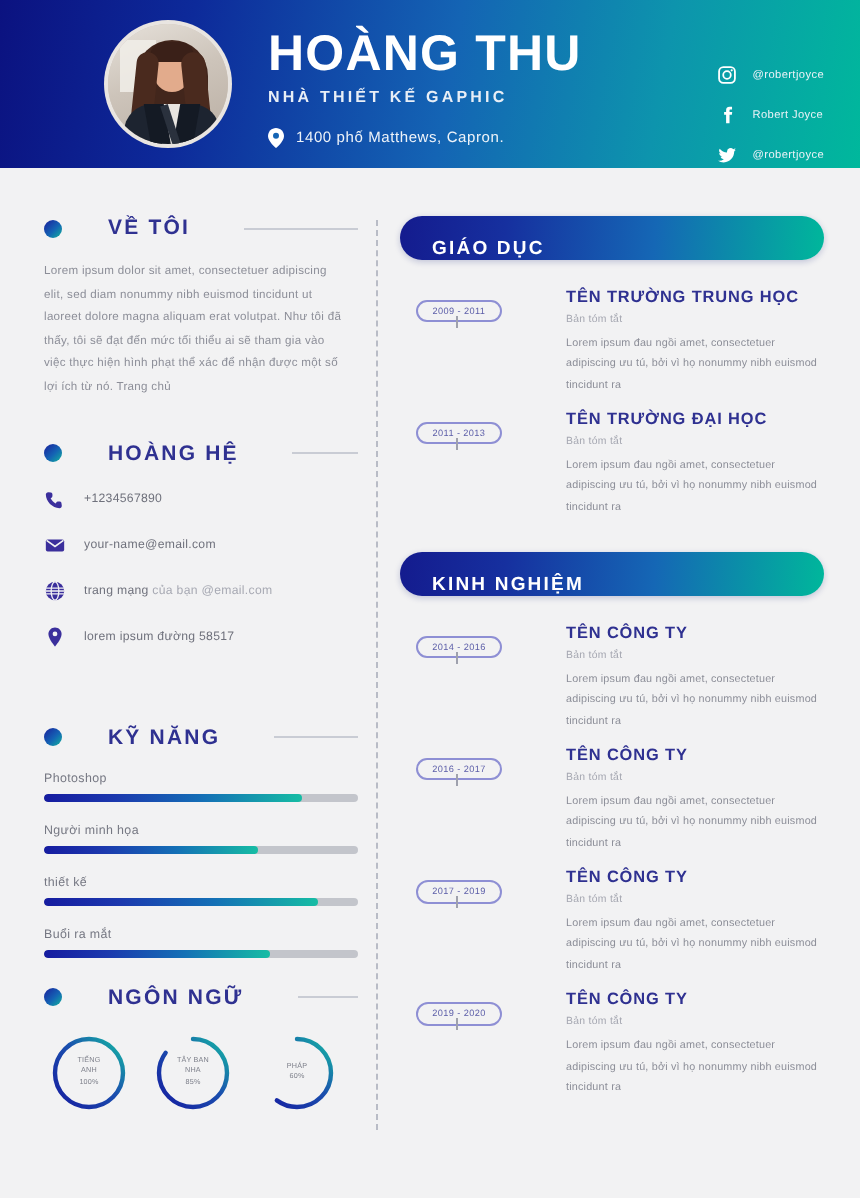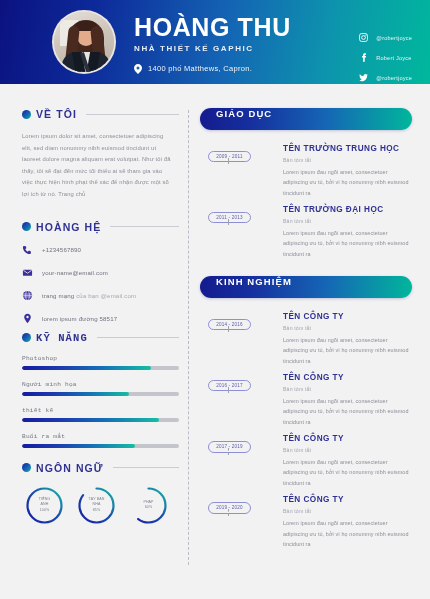--- a/index.html
+++ b/index.html
@@ -62,21 +62,21 @@
   .body-area { position:relative; display:flex; padding:24px 16px 0 16px; height:489px; }
   .col-left { width:163px; flex:0 0 163px; padding-left:6px; }
   .dotted-sep {
     width:0; flex:0 0 0; margin:0 11px 0 9px;
     border-left:1.2px dashed #b9bcc6;
     align-self:stretch; margin-top:2px; margin-bottom:8px;
   }
   .col-right { flex:1 1 auto; padding-right:2px; }
 
   
-  .sec-head { display:flex; align-items:center; gap:5px; margin-bottom:11px; }
+  .sec-head { display:flex; align-items:center; gap:23px; margin-bottom:11px; }
   .sec-dot { width:9px; height:9px; border-radius:50%; background:linear-gradient(135deg,#1a1f9c 0%,#1464b4 55%,#12b39c 100%); flex:0 0 auto; }
   .sec-title { font-size:10.5px; font-weight:bold; color:#2f3191; letter-spacing:1.1px; white-space:nowrap; }
   .sec-rule { flex:1 1 auto; height:1px; background:#c9ccd4; margin-left:4px; }
 
   .about-text { font-size:5.8px; line-height:2.0; color:#8c8e98; letter-spacing:.15px; padding-right:6px; }
 
   
   .contact-list { display:flex; flex-direction:column; gap:12px; margin-top:4px; }
   .contact-row { display:flex; align-items:center; gap:9px; }
   .c-ic { width:11px; height:11px; flex:0 0 auto; display:block; }
@@ -97,21 +97,21 @@
     position:absolute; inset:0; display:flex; flex-direction:column;
     align-items:center; justify-content:center; text-align:center;
     font-size:3.6px; color:#7e808b; line-height:1.5; letter-spacing:.1px;
   }
   .lang .lang-pct { font-size:3.6px; color:#7e808b; }
 
   
   .pill {
     height:22px; border-radius:11px;
     background:linear-gradient(95deg,#141b8e 0%,#16309f 25%,#1567b5 60%,#00b79b 100%);
-    display:flex; align-items:flex-start; padding-left:16px;
+    display:flex; align-items:flex-end; padding-left:16px;
     box-shadow:0 1px 3px rgba(20,30,120,.22);
   }
   .pill-txt { color:#fff; font-size:9.5px; font-weight:bold; letter-spacing:1.1px; }
 
   .entries { padding-left:8px; margin-top:14px; }
   .entry { display:flex; align-items:flex-start; margin-bottom:7px; }
   .entry-left { width:46px; flex:0 0 46px; position:relative; }
   .date-chip {
     display:inline-block; border:.8px solid #8e8fd4; border-radius:8px;
     padding:2.2px 0; width:43px; text-align:center;
@@ -254,21 +254,21 @@
                   <path d="M6 .8C4 .8 2.4 2.4 2.4 4.4 2.4 7.2 6 11.2 6 11.2s3.6-4 3.6-6.8C9.6 2.4 8 .8 6 .8z" fill="#3b2f9c"></path>
                   <circle cx="6" cy="4.3" r="1.3" fill="#f2f2f3"></circle>
                 </svg>
             </span>
             <span class="c-txt">lorem ipsum đường 58517</span>
           </div>
 
         </div>
       </div>
 
-      <div style="margin-top:8px;font-family:Liberation Mono, monospace;">
+      <div style="margin-top:39px;">
         <div class="sec-head">
           <span class="sec-dot"></span>
           <span class="sec-title">KỸ NĂNG</span>
           <span class="sec-rule"></span>
         </div>
         <div id="skills-list">
             <div class="skill">
               <div class="skill-name">Photoshop</div>
               <div class="bar-bg">
                 <div class="bar-fill" style="width: 82%;"></div>

